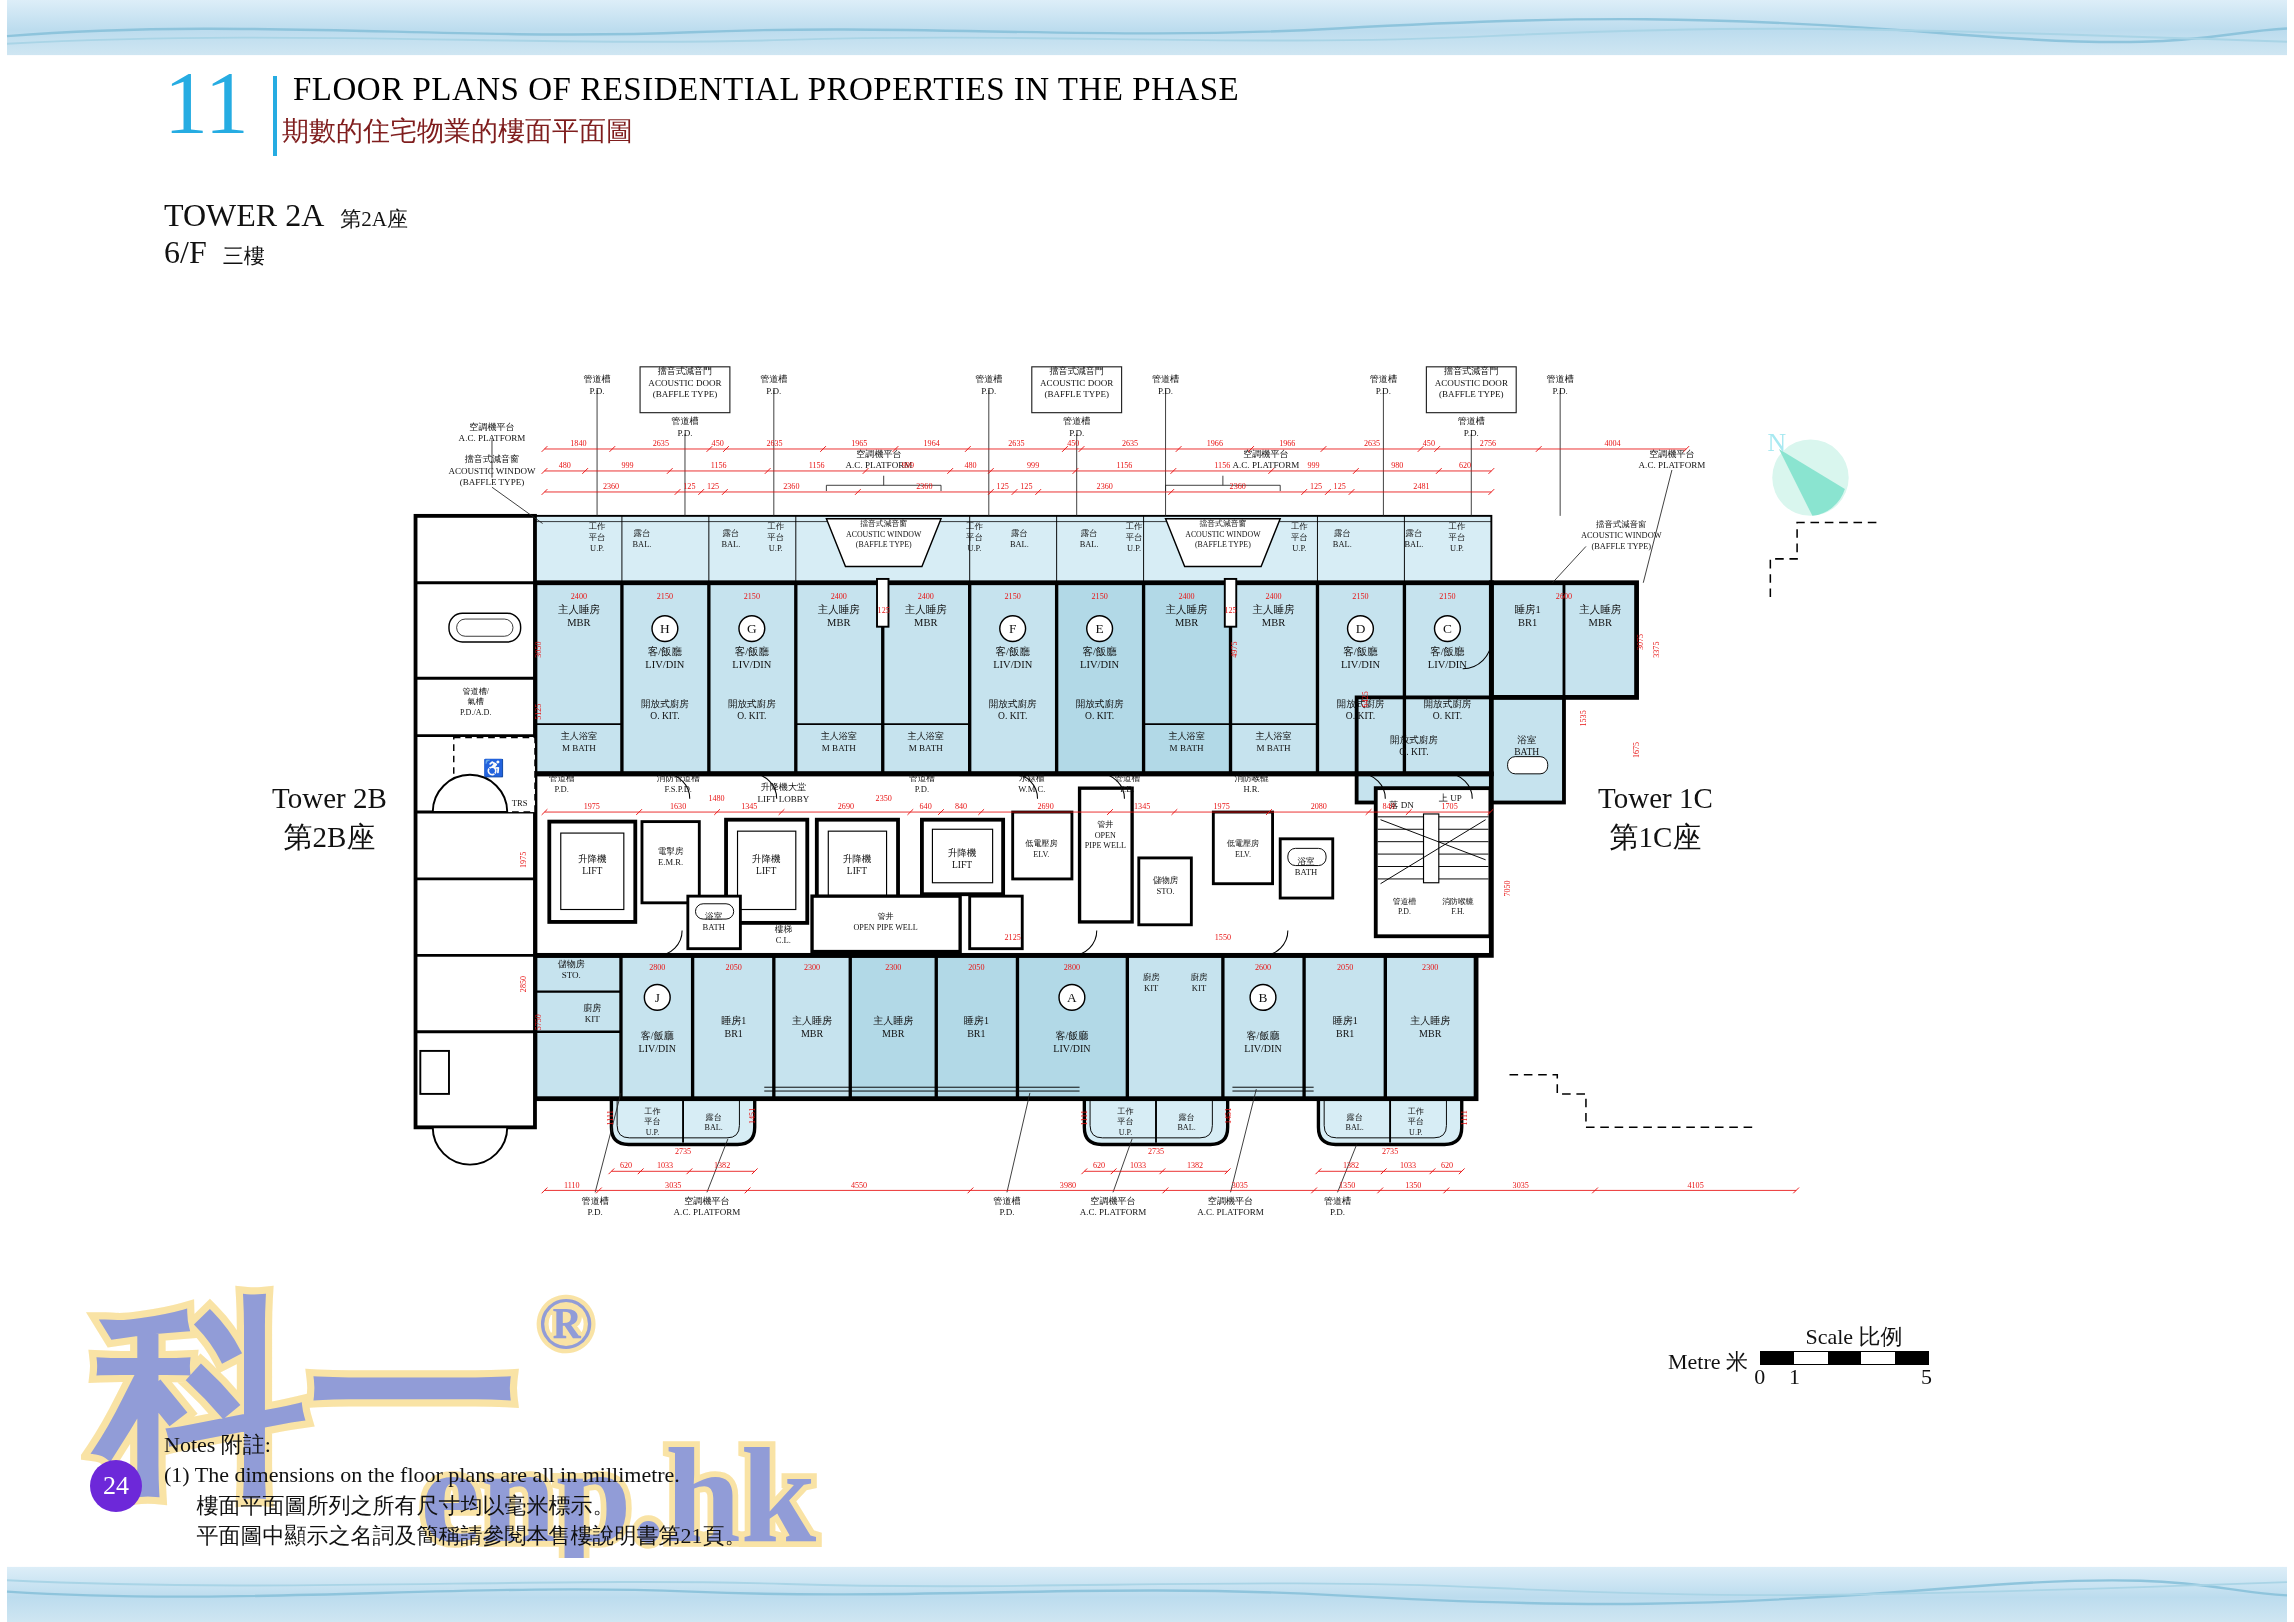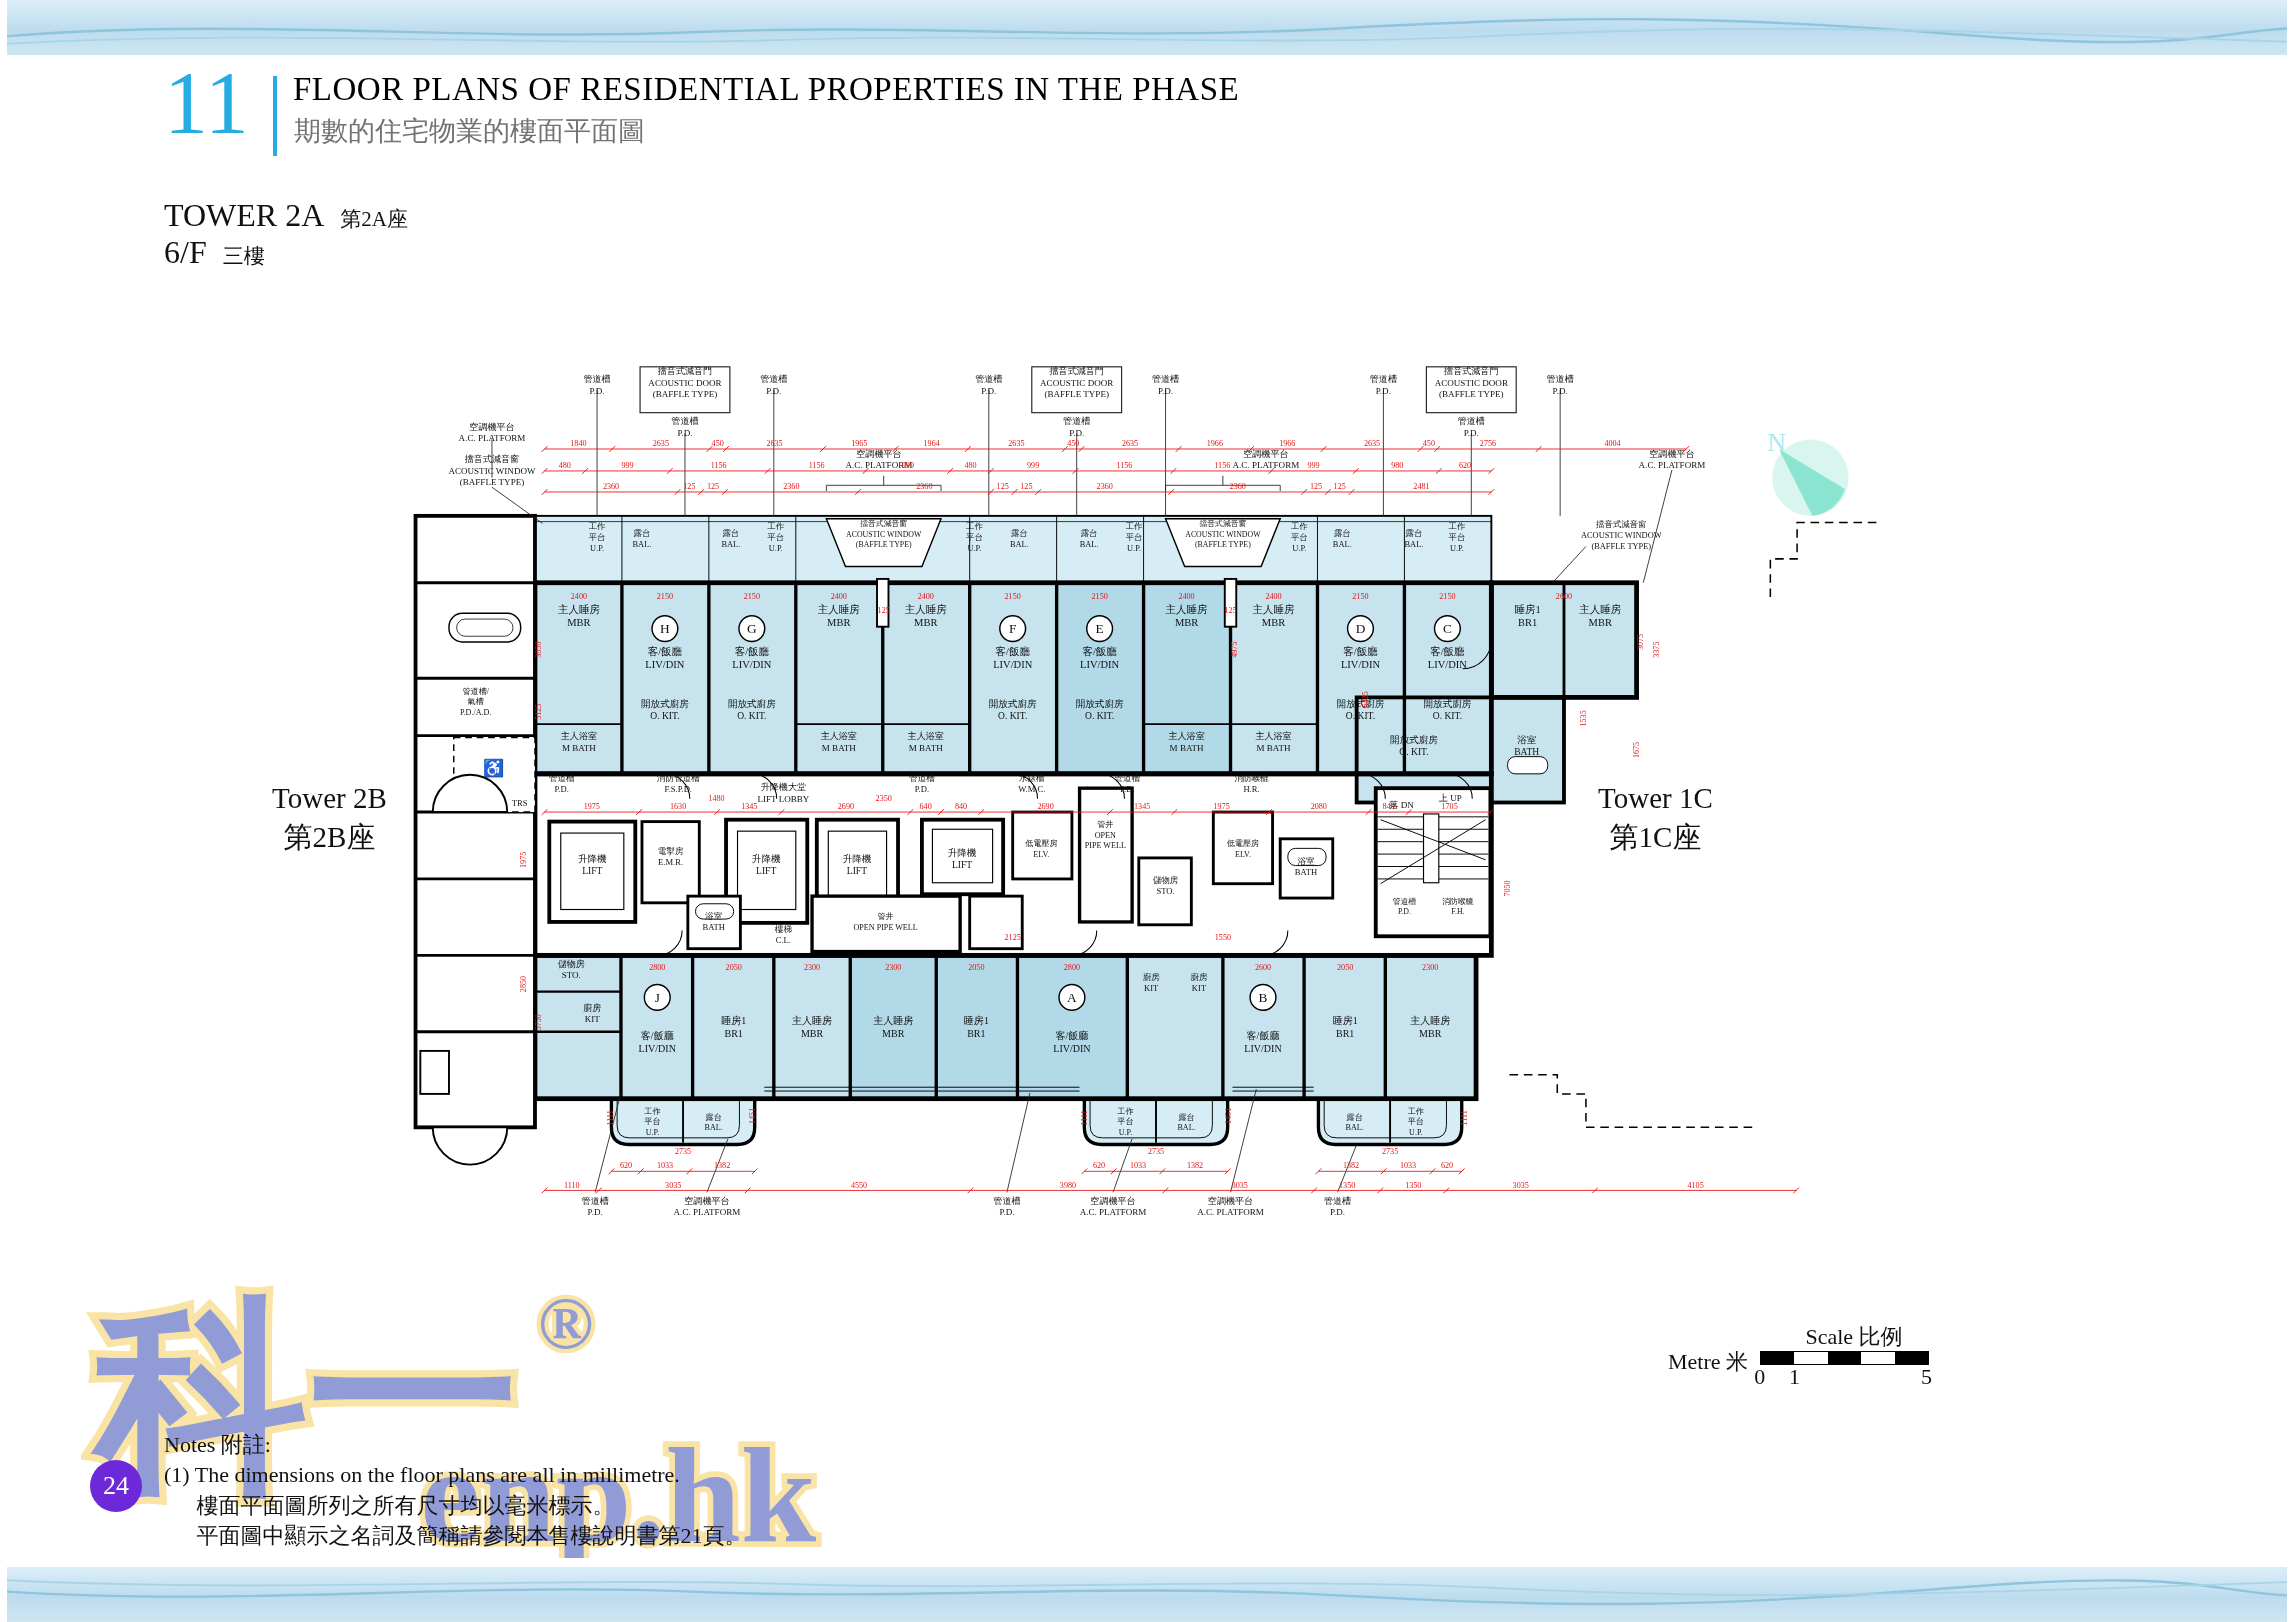--- a/index.html
+++ b/index.html
@@ -5,21 +5,21 @@
   html,body{margin:0;padding:0;}
   body{width:2294px;height:1622px;position:relative;background:#fff;overflow:hidden;
        font-family:"Liberation Serif",serif;color:#111;}
   .band{position:absolute;left:0;width:2294px;height:57px;}
   .band svg{display:block;}
   #band-top{top:0;}
   #band-bottom{top:1565px;}
   .hdr-num{position:absolute;left:164px;top:59px;font-size:88px;line-height:1;color:#26ace2;font-family:"Liberation Serif",serif;}
   .hdr-bar{position:absolute;left:273px;top:76px;width:3.8px;height:80px;background:#26ace2;}
   .hdr-title{position:absolute;left:293px;top:71px;font-size:33px;color:#000000;letter-spacing:0.5px;}
-  .hdr-sub{position:absolute;left:294px;top:113px;font-size:27px;color:#737373;}
+  .hdr-sub{position:absolute;left:282px;top:113px;font-size:27px;color:#7f1d1d;}
   .tower-head{position:absolute;left:164px;top:197px;font-size:32px;line-height:1.15;}
   .tower-head .zh{font-size:21px;}
   .plan-wrap{position:absolute;left:401px;top:363px;width:1510px;height:879px;}
   .neighbor{position:absolute;text-align:center;font-size:29px;line-height:1.35;z-index:5;}
   #nb-left{left:253px;top:779px;width:153px;}
   #nb-right{left:1579px;top:779px;width:153px;}
   .scale-wrap{position:absolute;left:1668px;top:1322px;width:277px;z-index:5;font-size:22px;}
   .scale-title{position:absolute;left:100px;top:0;width:172px;text-align:center;}
   .scale-unit{position:absolute;left:0;top:25px;}
   .scale-bar{position:absolute;left:92px;top:29px;width:167px;height:12.4px;border:1.9px solid #000;display:flex;}

